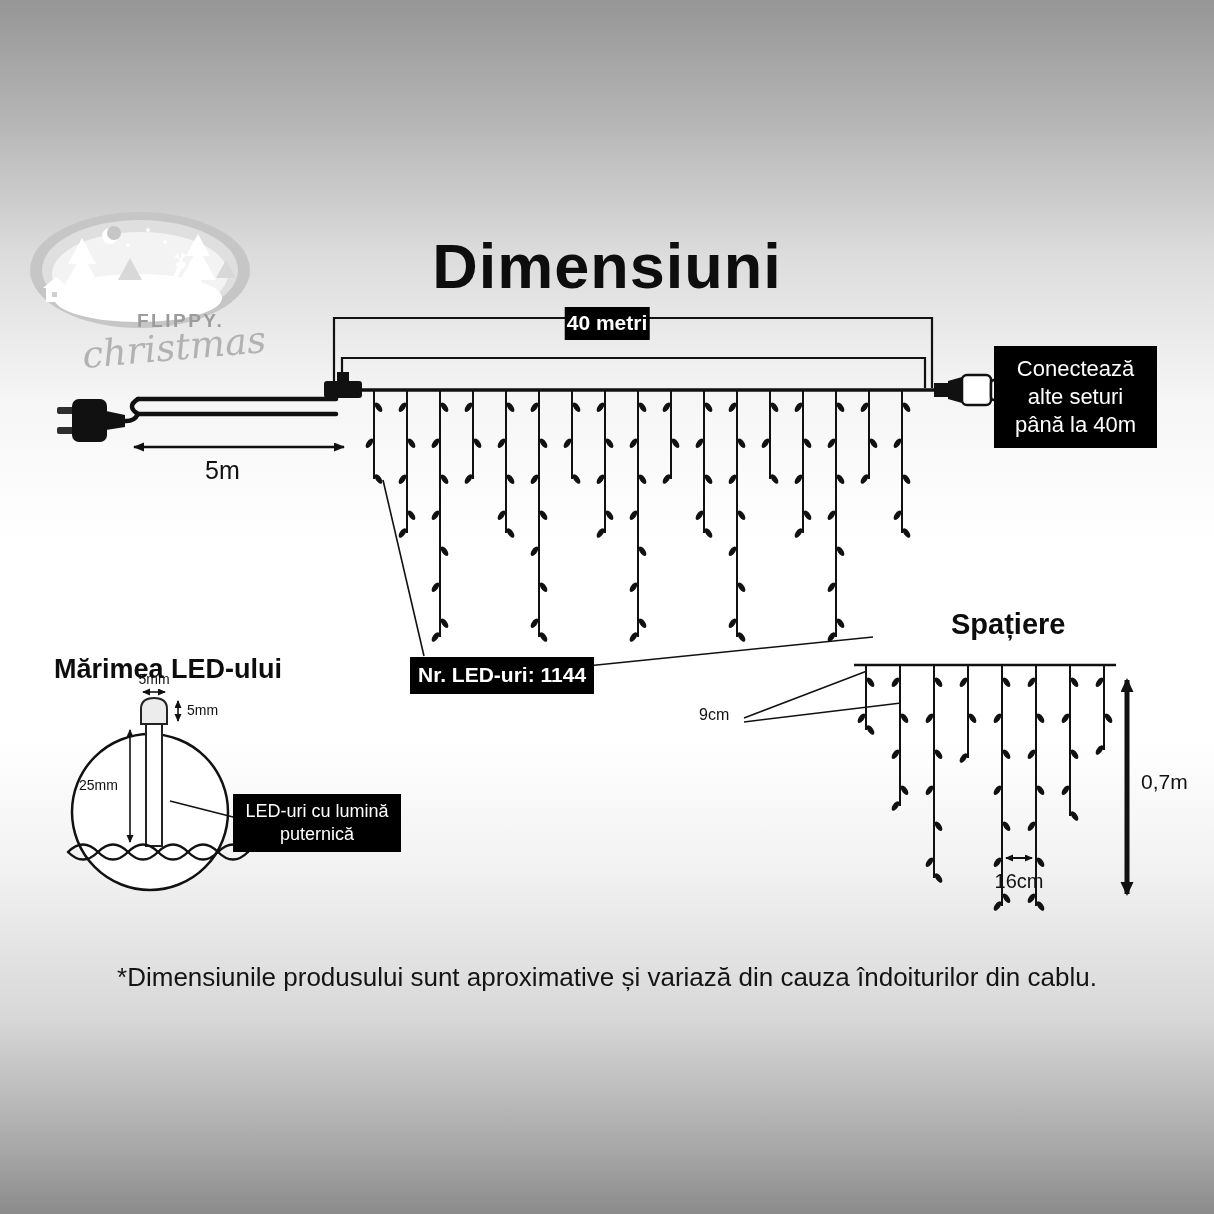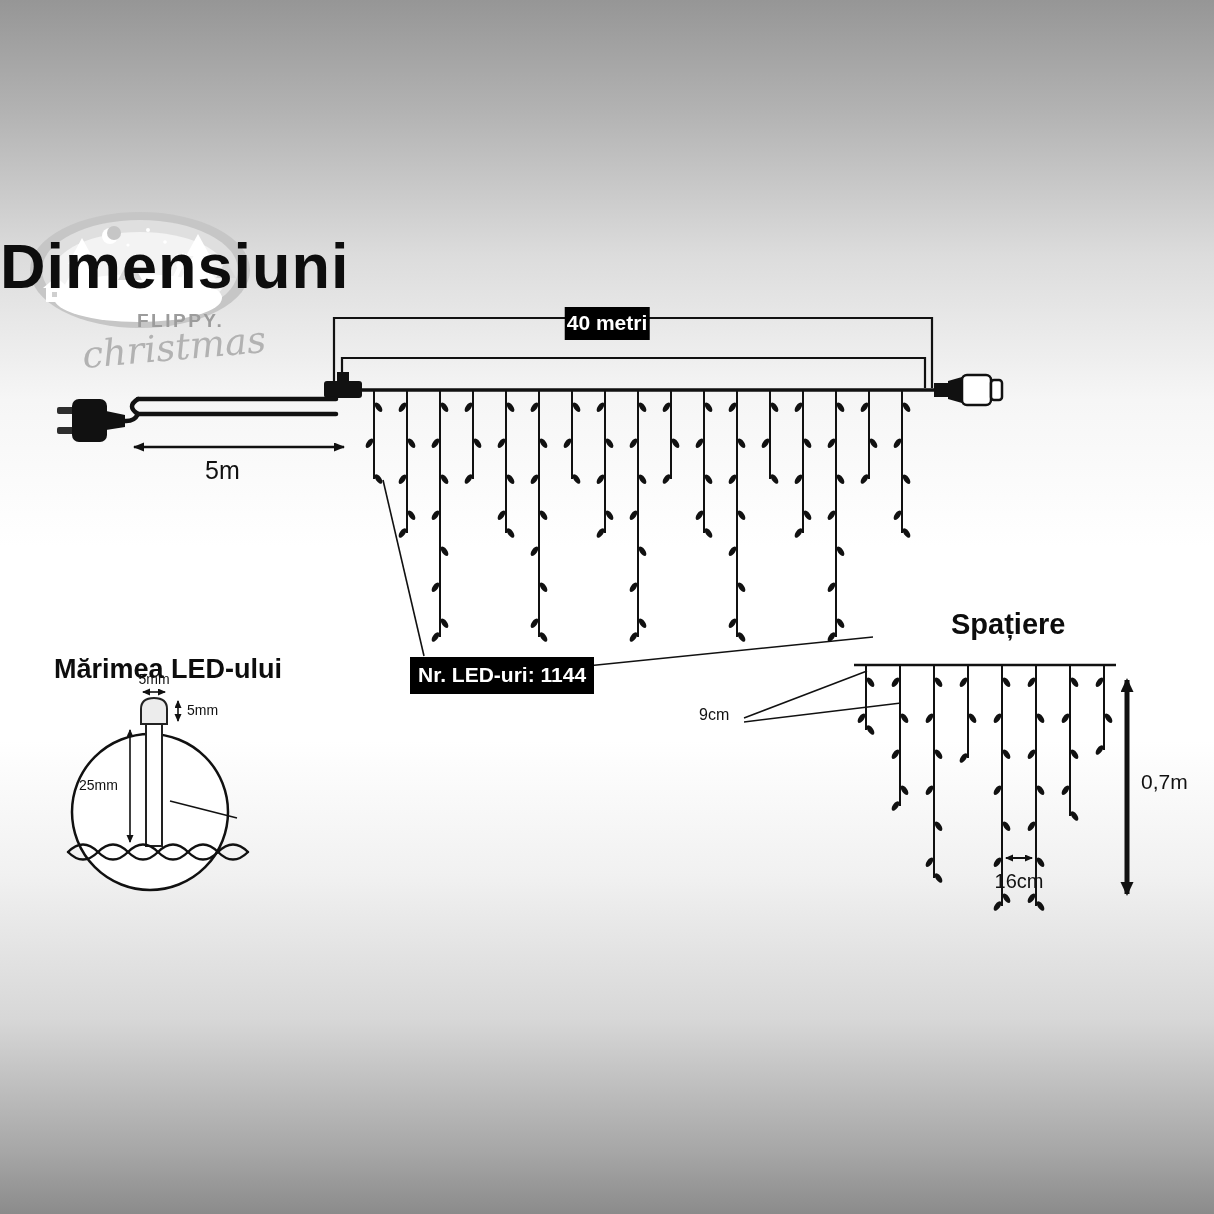--- a/index.html
+++ b/index.html
@@ -13,21 +13,21 @@
       #a6a6a6 95%, #8b8b8b 100%);
   }
   .abs { position:absolute; }
   .lbl { position:absolute; color:#111; white-space:nowrap; }
   .blackbox {
     position:absolute; background:#000; color:#fff; text-align:center;
     line-height:1.28;
   }
   .bold { font-weight:bold; }
   .title {
-    position:absolute; left:0; right:0; top:230px; 
+    position:absolute; left:0; right:0; top:230px; text-align:center;
     font-size:63px; font-weight:bold; color:#0d0d0d; letter-spacing:1px;
   }
   .footer {
     position:absolute; left:0; right:0; top:962px; text-align:center;
     font-size:26px; color:#141414;
   }
   .logo-brand {
     position:absolute; left:137px; top:310px; font-size:19px; font-weight:bold;
     letter-spacing:2.5px; color:#9c9c9c;
   }
@@ -321,27 +321,30 @@
         <path d="M218,852 q15,15 30,0"></path>
       </g>
     </svg>
 
   <div class="title">Dimensiuni</div>
 
   <div class="logo-brand">FLIPPY.</div>
   <div class="logo-script">christmas</div>
 
   <div class="blackbox bold" style="left:50%;transform:translateX(-50%);top:307px;padding:3px 2px;font-size:21px;">40 metri</div>
+  <div class="blackbox" style="left:994px;top:346px;width:163px;padding:9px 8px;font-size:22px;">Conectează alte seturi până la 40m</div>
   <div class="blackbox bold" style="left:410px;top:657px;padding:5px 8px;font-size:21px;">Nr. LED-uri: 1144</div>
+  <div class="blackbox" style="left:233px;top:794px;width:168px;padding:6px 8px;font-size:18px;">LED-uri cu lumină puternică</div>
 
   <div class="lbl" style="left:205px;top:456px;font-size:25px;">5m</div>
 
   <div class="heading" style="left:951px;top:608px;font-size:29px;">Spațiere</div>
   <div class="lbl" style="left:699px;top:706px;font-size:16px;">9cm</div>
   <div class="lbl" style="left:993px;top:870px;width:52px;text-align:center;font-size:20px;">16cm</div>
   <div class="lbl" style="left:1141px;top:770px;font-size:21px;">0,7m</div>
 
   <div class="heading" style="left:54px;top:654px;font-size:27px;">Mărimea LED-ului</div>
   <div class="lbl" style="left:130px;top:671px;width:48px;text-align:center;font-size:14px;">5mm</div>
   <div class="lbl" style="left:187px;top:702px;font-size:14px;">5mm</div>
   <div class="lbl" style="left:79px;top:777px;font-size:14px;">25mm</div>
 
+  <div class="footer">*Dimensiunile produsului sunt aproximative și variază din cauza îndoiturilor din cablu.</div>
 </div>
 
 </body></html>

